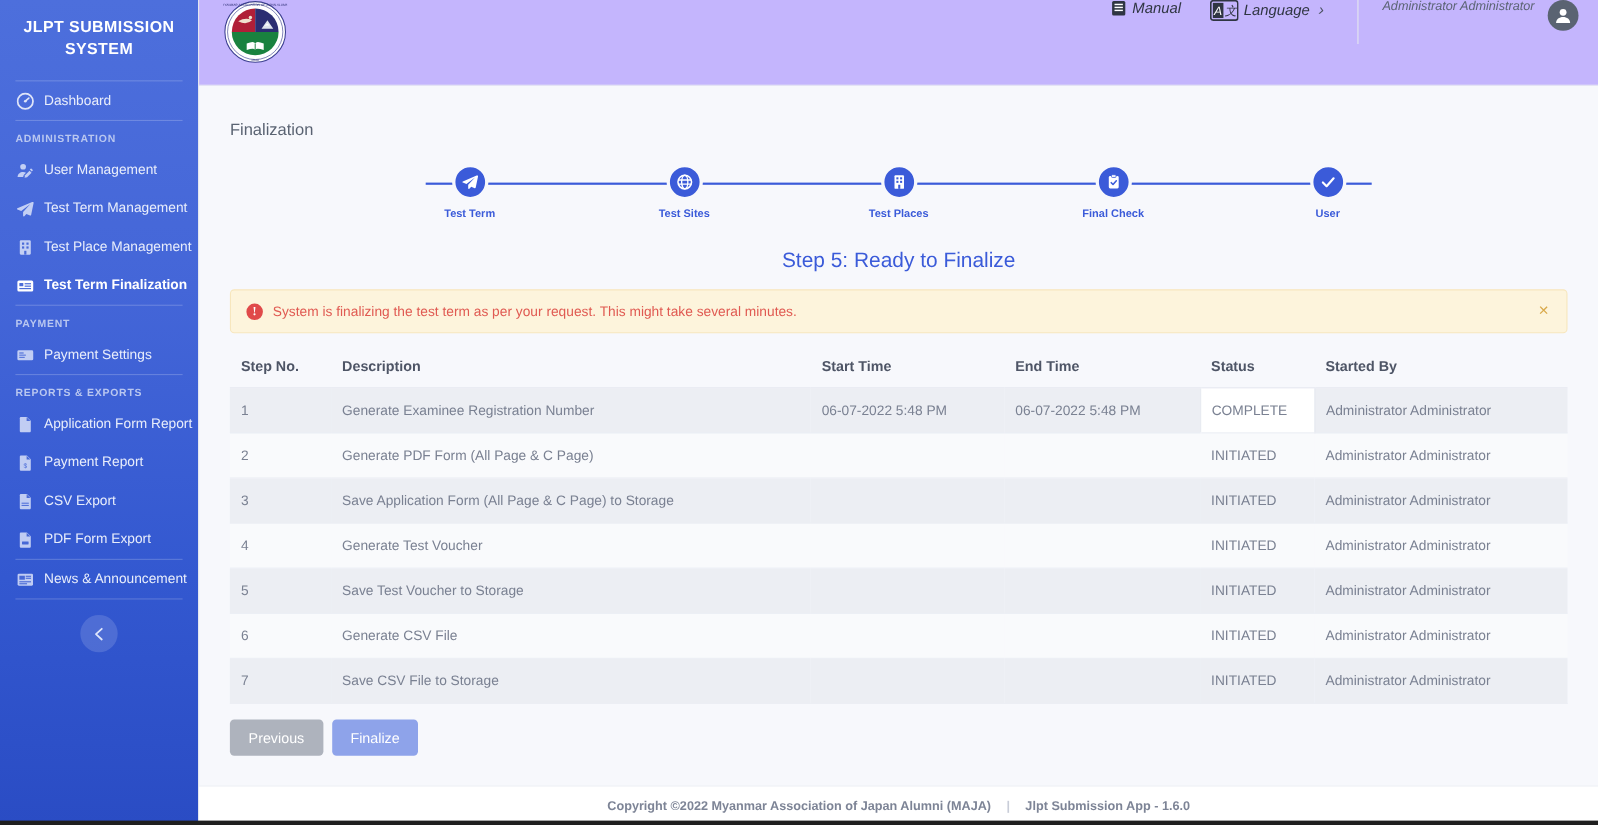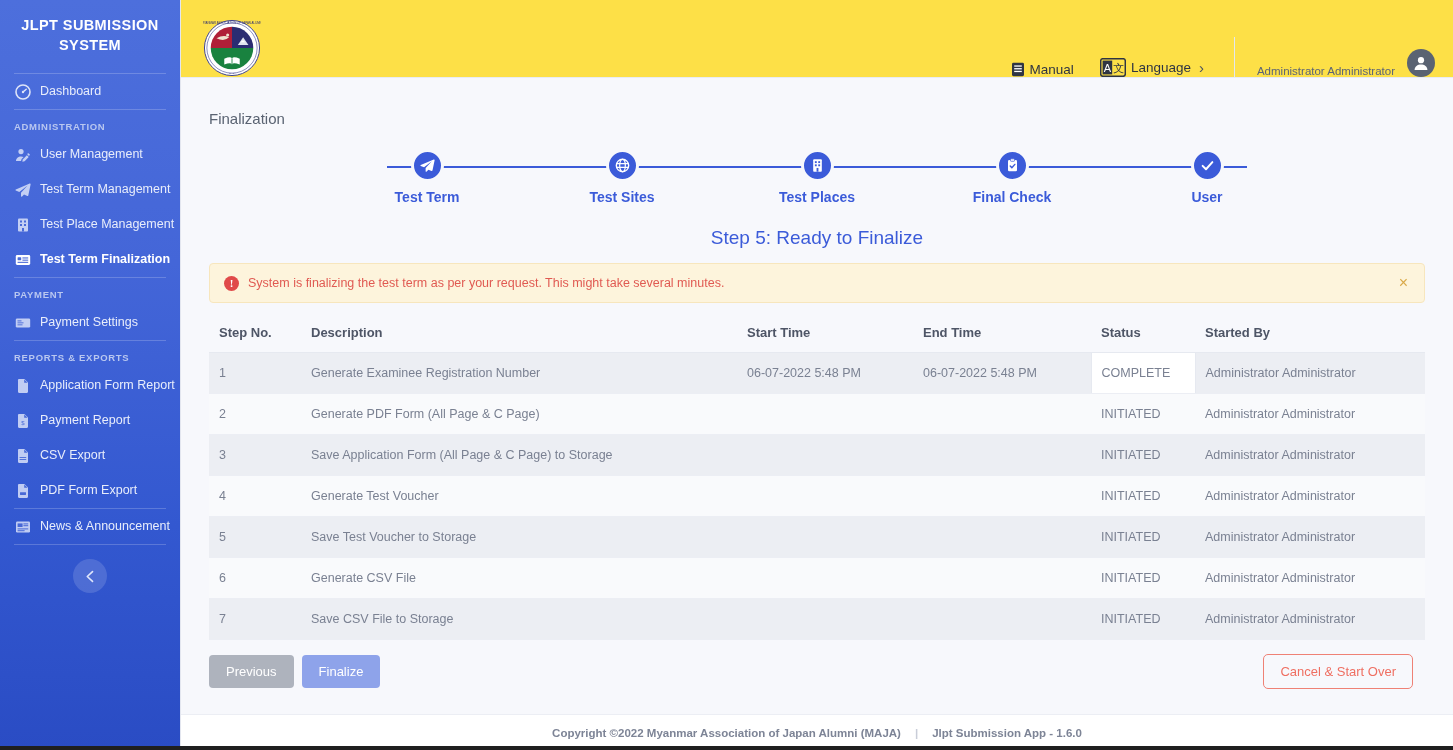--- a/index.html
+++ b/index.html
@@ -97,25 +97,26 @@
     height: 750px;
     display: flex;
     flex-direction: column;
     background: #f7f8fc;
     position: relative;
     border-left: 1px solid #e3e6ef;
   }
   .topbar {
     height: 78px;
     flex: 0 0 78px;
-    background: #fde047;
+    background: #c4b5fd;
     border-bottom: 1px solid #e9ecf3;
     display: flex;
-    align-items: flex-end;
+    align-items: flex-start;
     padding: 0 14px 0 22px;
+    font-style: italic;
   }
   .logo {
     width: 58px; height: 58px;
     flex: 0 0 58px;
     position: relative;
   }
   .topbar-spacer { flex: 1 1 auto; }
   .top-link {
     display: flex;
     align-items: center;
@@ -201,21 +202,21 @@
     margin: 0 auto;
     display: flex;
     align-items: center;
     justify-content: center;
     border: 3px solid #f7f8fc;
     cursor: pointer;
   }
   .step-circle svg { width: 15px; height: 15px; display: block; }
   .step-label {
     margin-top: 7px;
-    font-size: 14px;
+    font-size: 10px;
     font-weight: bold;
     color: #3b5bd9;
   }
 
   .step-heading {
     text-align: center;
     font-size: 19px;
     color: #3b5bd9;
     font-weight: normal;
     margin: 16px 0 14px 0;
@@ -701,21 +702,20 @@
             <td></td>
             <td class="c-status">INITIATED</td>
             <td>Administrator Administrator</td>
           </tr>
         </tbody>
       </table>
 
       <div class="actions">
         <button class="btn btn-prev">Previous</button>
         <button class="btn btn-finalize">Finalize</button>
-        <button class="btn btn-cancel">Cancel &amp; Start Over</button>
       </div>
     </main>
 
     <footer class="footer">
       <span>Copyright ©2022 Myanmar Association of Japan Alumni (MAJA)</span>
       <span class="sep">|</span>
       <span>Jlpt Submission App - 1.6.0</span>
     </footer>
   </div>
 

